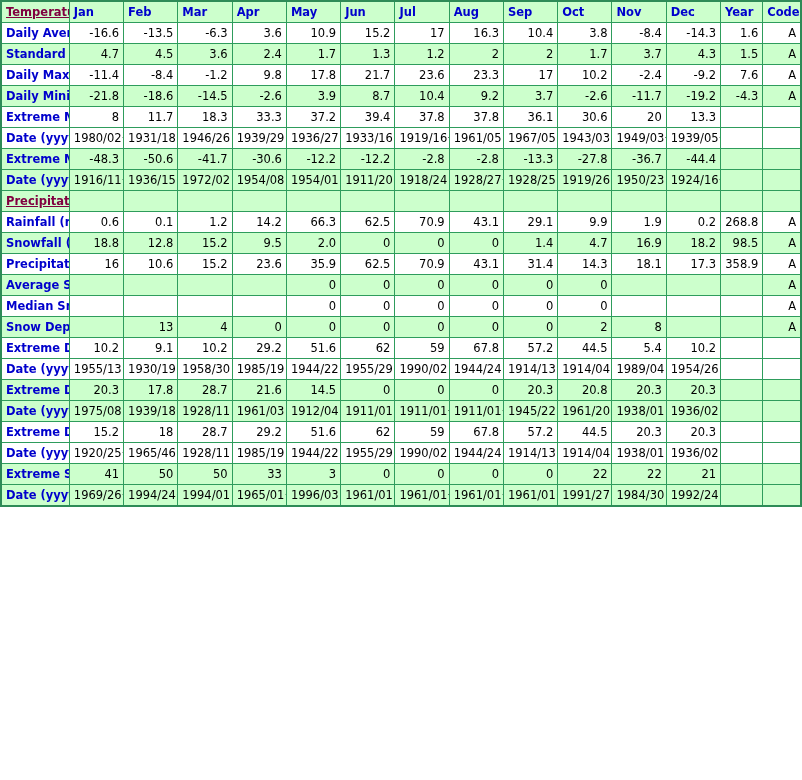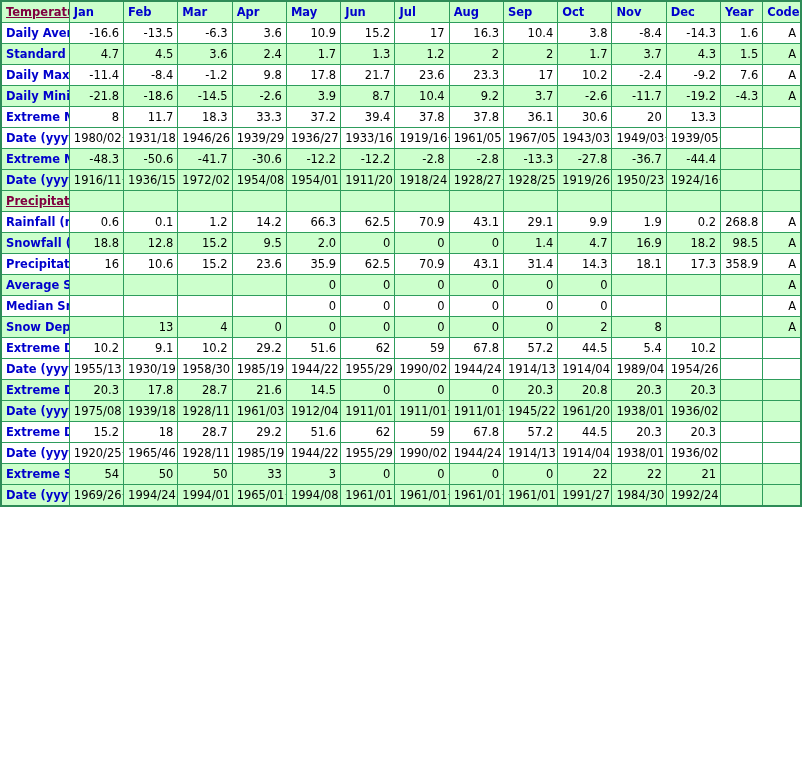--- a/index.html
+++ b/index.html
@@ -481,42 +481,42 @@
         <td class="val bold">1944/24</td>
         <td class="val">1914/13</td>
         <td class="val">1914/04</td>
         <td class="val">1938/01</td>
         <td class="val">1936/02</td>
         <td class="val"></td>
         <td class="val code"></td>
       </tr>
       <tr class="shade">
         <td class="rowlabel">Extreme Snow Depth (cm)</td>
-        <td class="val">54</td>
+        <td class="val">41</td>
         <td class="val bold">50</td>
         <td class="val">50</td>
         <td class="val">33</td>
         <td class="val">3</td>
         <td class="val">0</td>
         <td class="val">0</td>
         <td class="val">0</td>
         <td class="val">0</td>
         <td class="val">22</td>
         <td class="val">22</td>
         <td class="val">21</td>
         <td class="val"></td>
         <td class="val code"></td>
       </tr>
       <tr class="shade">
         <td class="rowlabel">Date (yyyy/dd)</td>
         <td class="val">1969/26+</td>
         <td class="val bold">1994/24+</td>
         <td class="val">1994/01</td>
         <td class="val">1965/01+</td>
-        <td class="val">1994/08</td>
+        <td class="val">1996/03</td>
         <td class="val">1961/01+</td>
         <td class="val">1961/01+</td>
         <td class="val">1961/01+</td>
         <td class="val">1961/01+</td>
         <td class="val">1991/27</td>
         <td class="val">1984/30</td>
         <td class="val">1992/24</td>
         <td class="val"></td>
         <td class="val code"></td>
       </tr>

